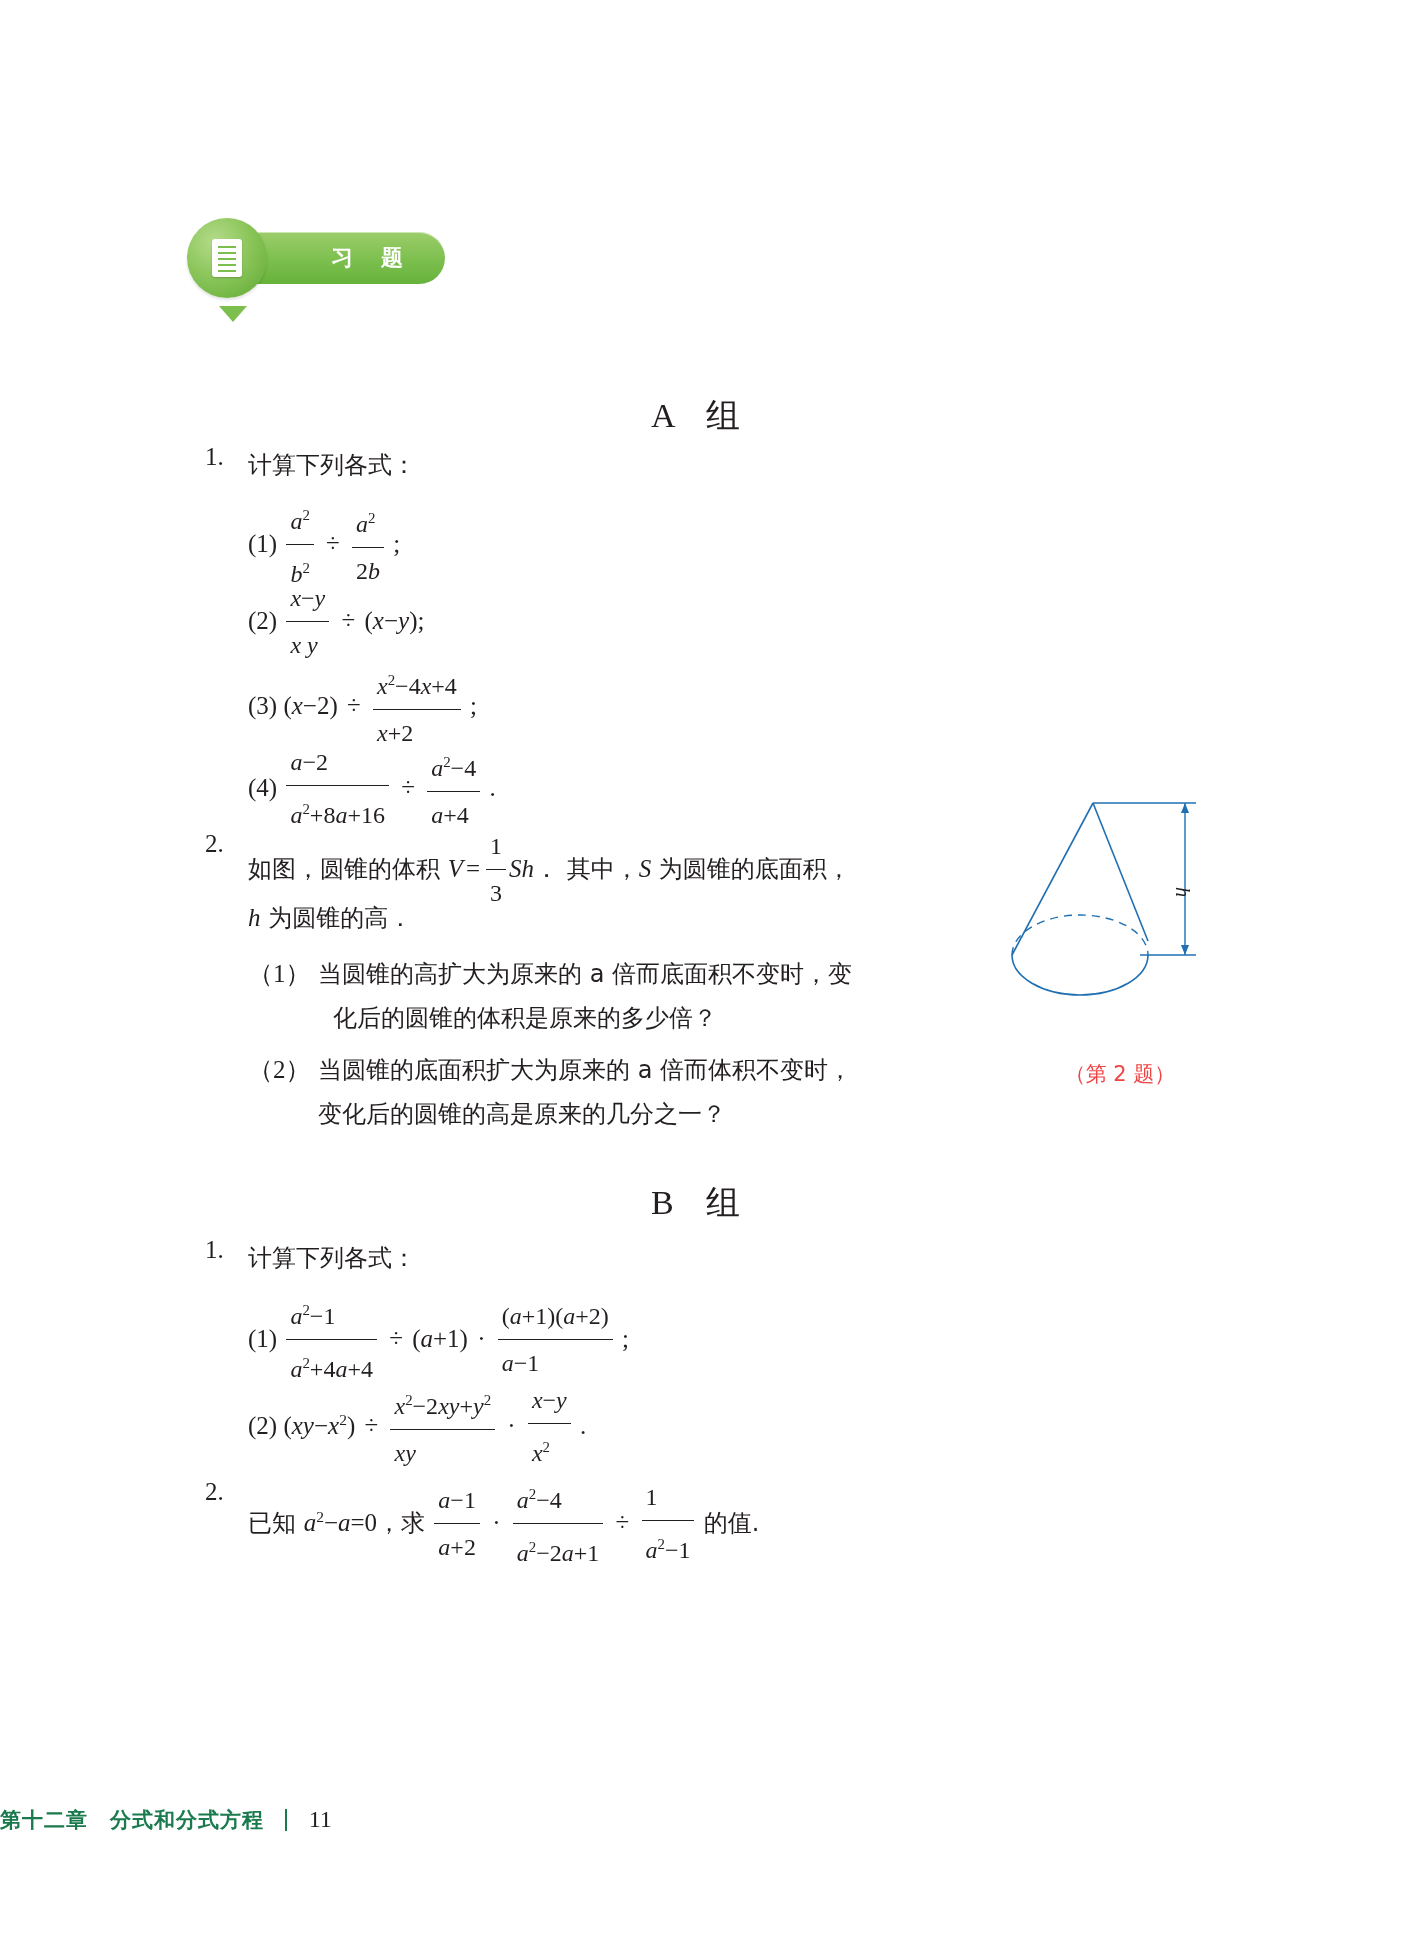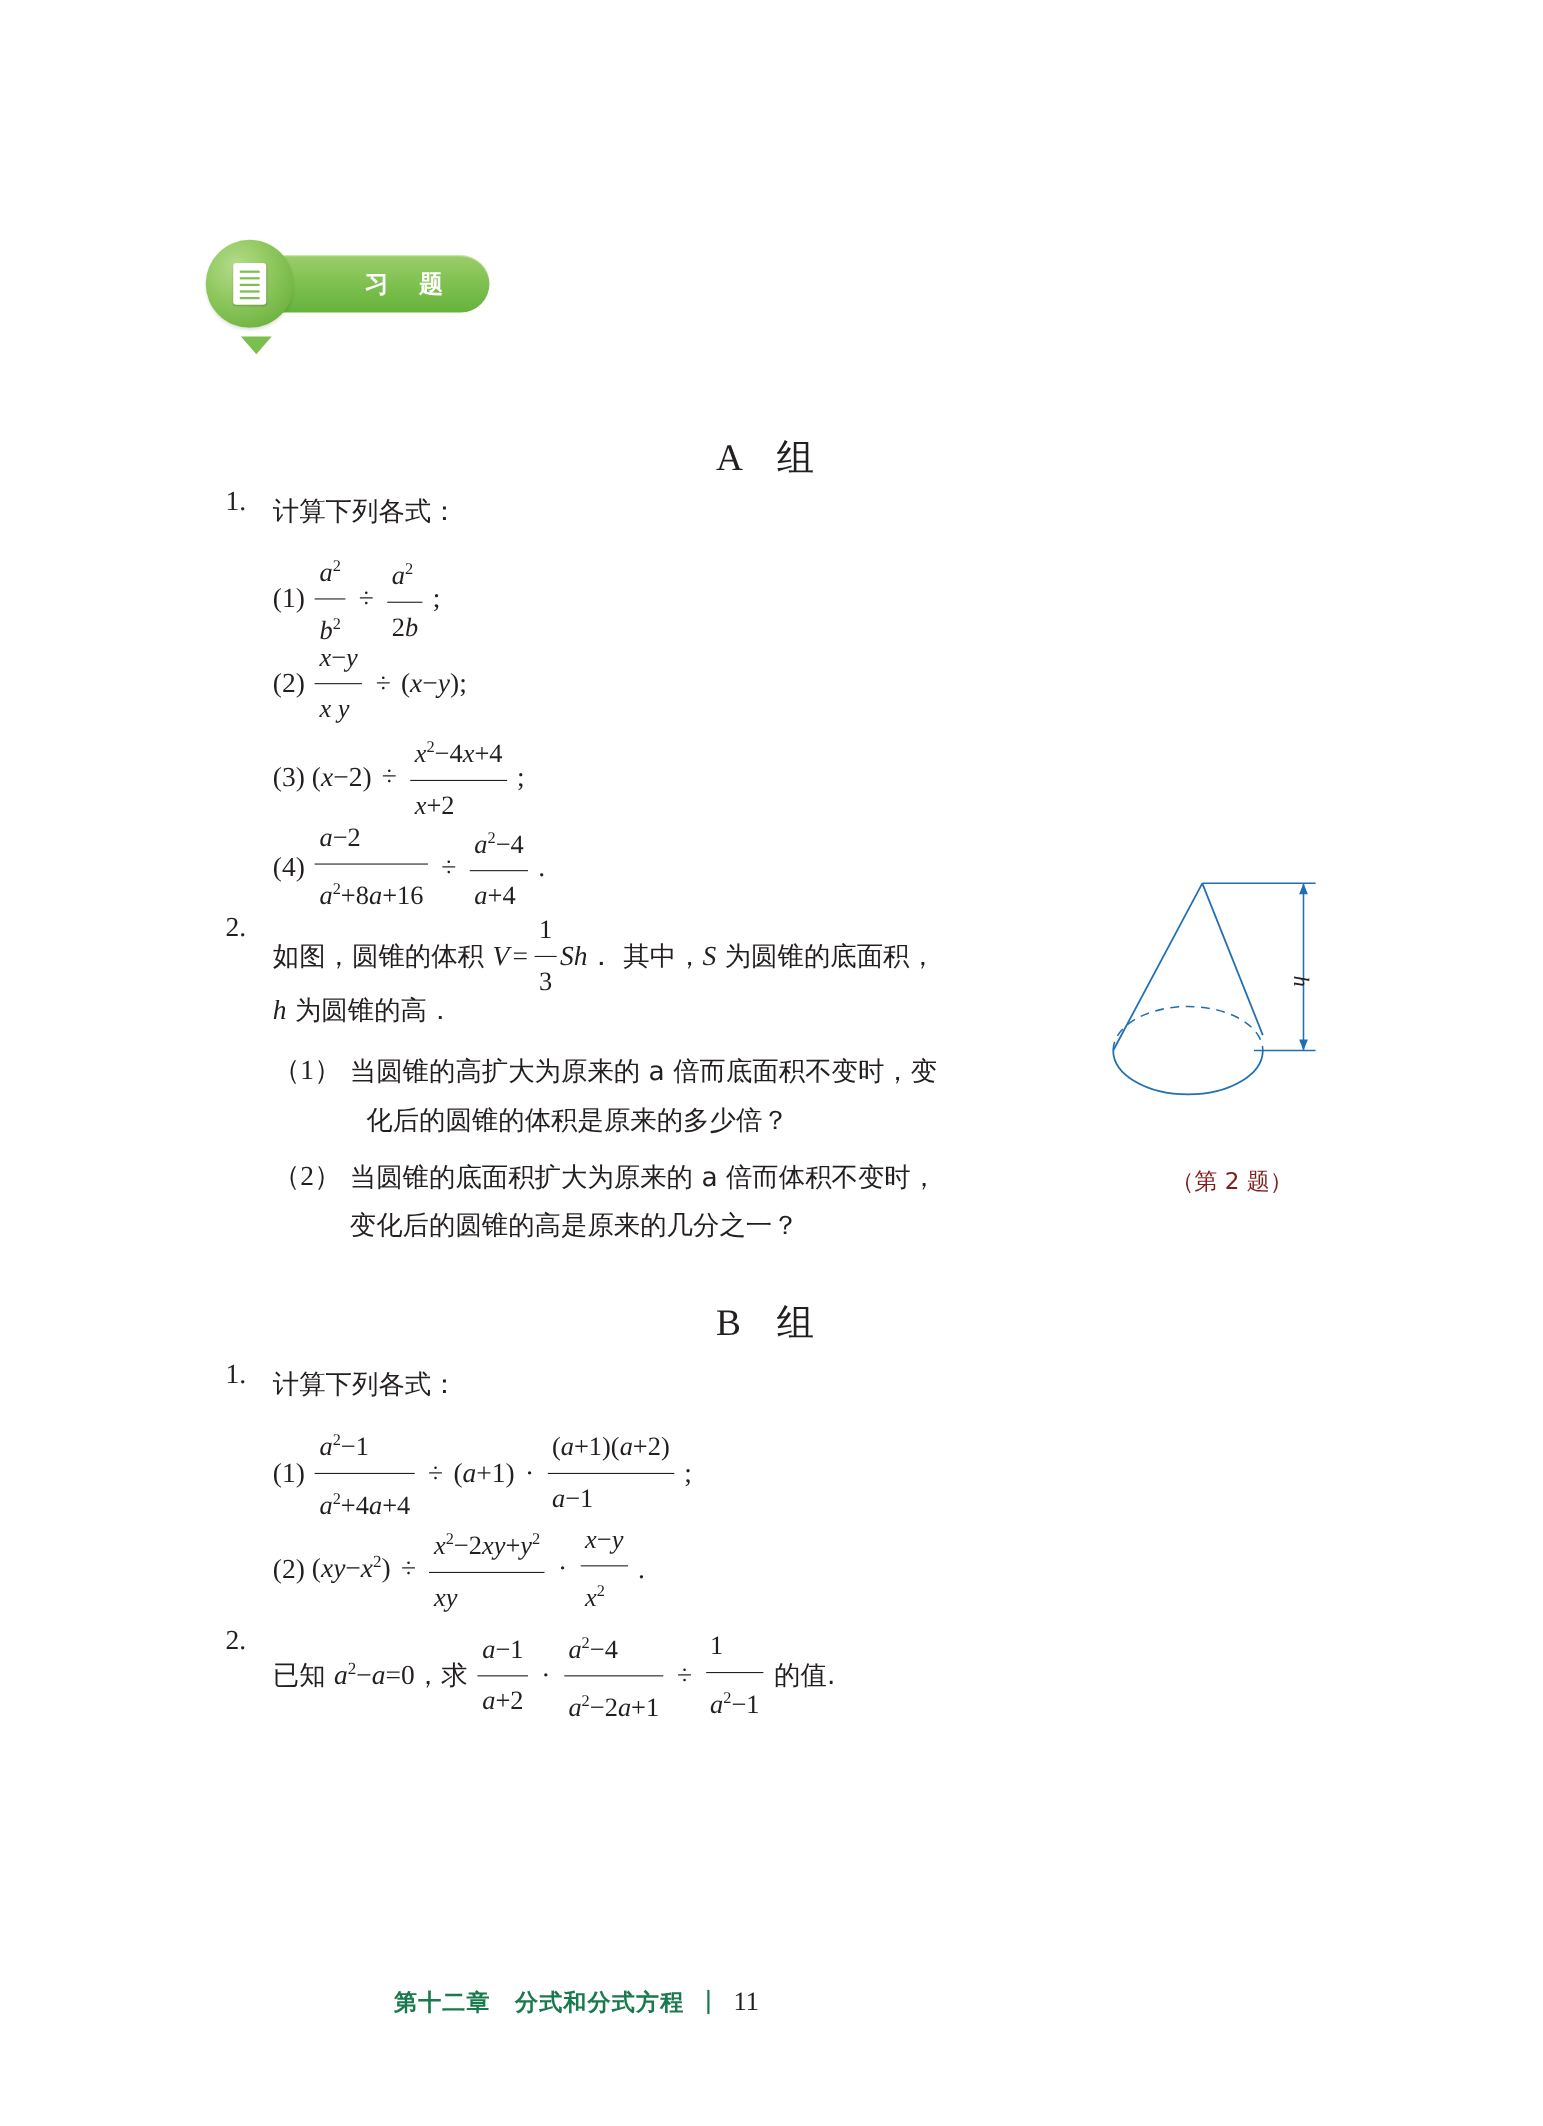--- a/index.html
+++ b/index.html
@@ -146,30 +146,30 @@
     height: 270px;
   }
   .fig-caption {
     position: absolute;
     left: 1030px;
     top: 1060px;
     width: 180px;
     text-align: center;
     font-family: "DejaVu Sans", sans-serif;
     font-size: 21px;
-    color: #7f1d1d;
+    color: #ef4444;
   }
 
   
   .footer {
     position: absolute;
     left: 0;
     top: 1806px;
     width: 1133px;
-    text-align: center;
+    text-align: left;
     padding-right: 85px;
     box-sizing: border-box;
     color: #1a7a4e;
     font-family: "DejaVu Sans", sans-serif;
     font-size: 21px;
     font-weight: bold;
   }
   .footer .chap { letter-spacing: 1px; }
   .footer .bar {
     display: inline-block;

